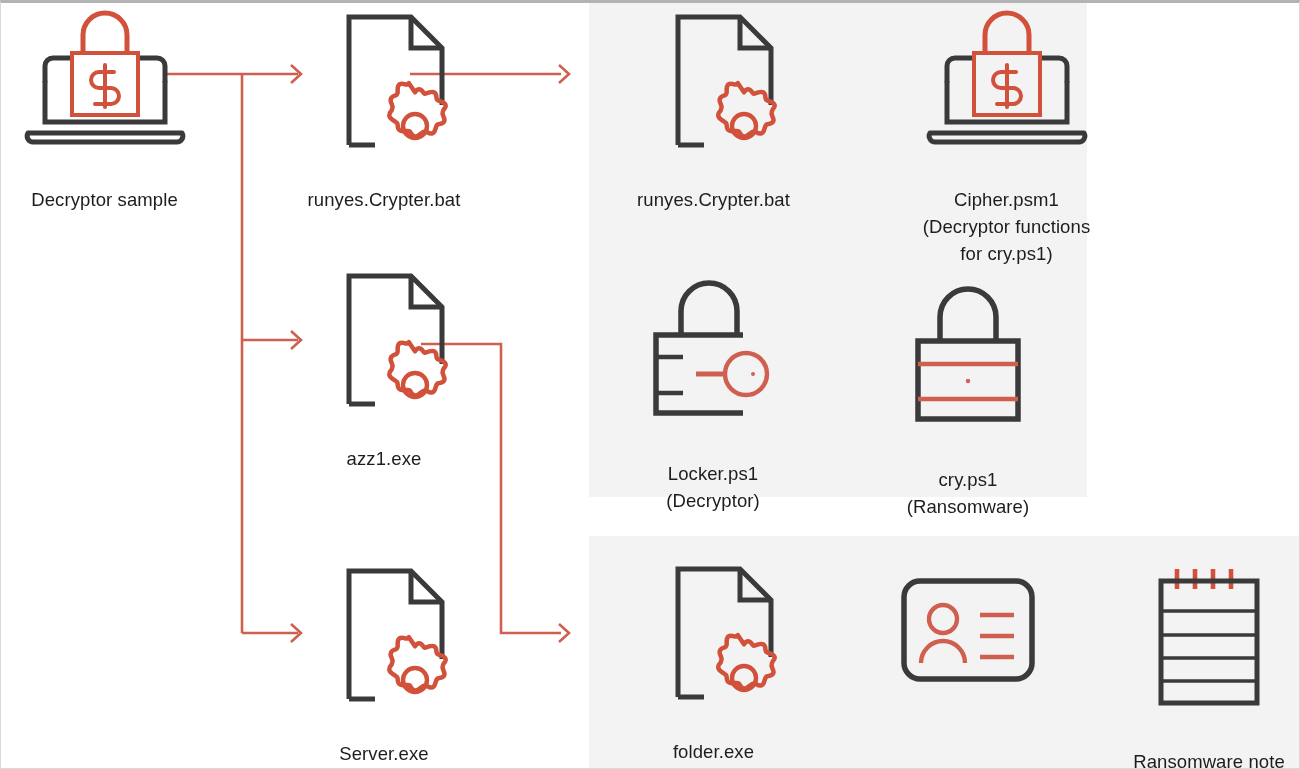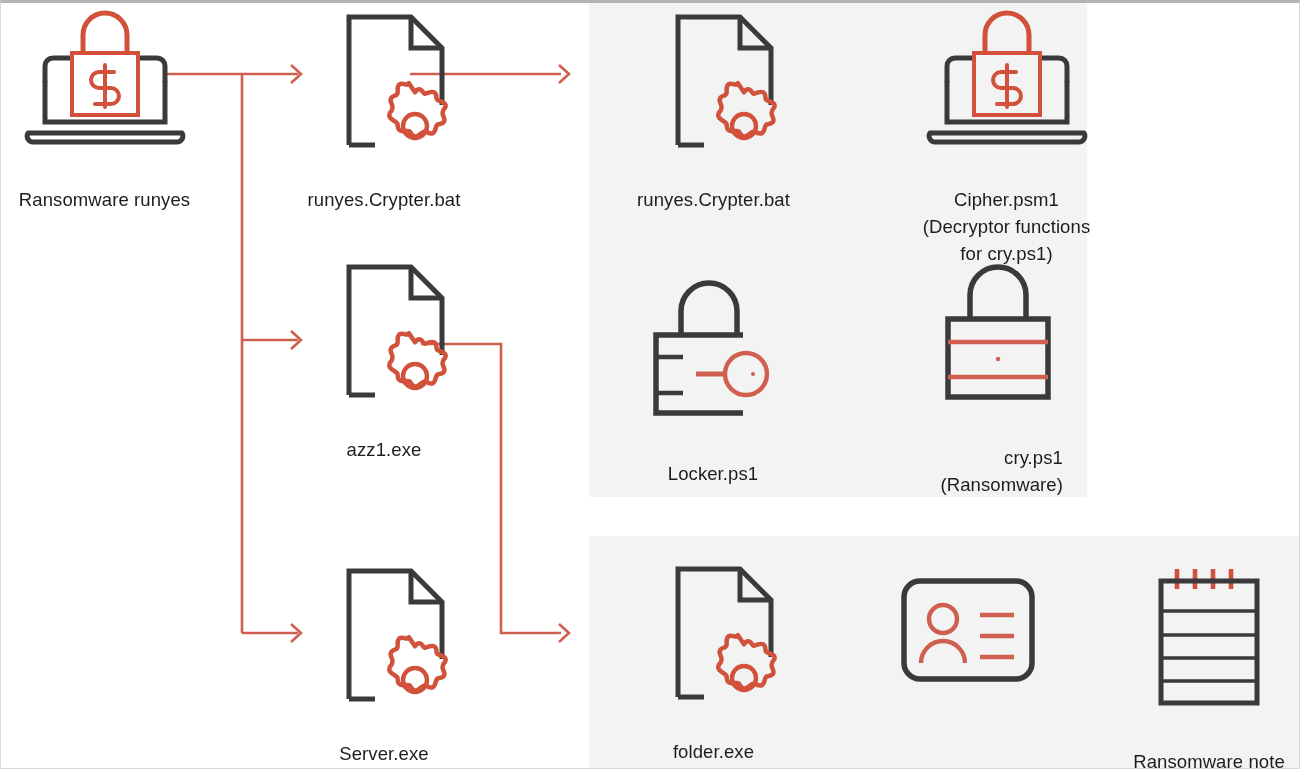--- a/index.html
+++ b/index.html
@@ -82,21 +82,21 @@
 
         <path d="M63 45 V26 a22 22 0 0 1 44 0 V45" fill="none" stroke="#d2513a" stroke-width="5"></path>
 
         <rect x="52" y="44" width="66" height="62" fill="#ffffff" stroke="#d2513a" stroke-width="4"></rect>
 
         <path d="M94 63 H79 a8 8 0 0 0 0 16 h12 a8 8 0 0 1 0 16 H75" fill="none" stroke="#d2513a" stroke-width="4" stroke-linecap="round"></path>
         <path d="M85 56 V98" fill="none" stroke="#d2513a" stroke-width="4" stroke-linecap="round"></path>
       </svg>
     </span>
     <div class="caption">
-      <span>Ransomware runyes</span>
+      <span>Decryptor sample</span>
     </div>
   </div>
 
   <div class="node" style="left:283px;top:6px;width:200px;">
     <span class="icon-wrap">
       <svg width="135" height="140" viewBox="0 0 135 140">
 
         <path d="M32 136 H58" fill="none" stroke="#3a3a3c" stroke-width="5" stroke-linecap="butt"></path>
         <path d="M32 136 V8 H94 L125 39 V96" fill="none" stroke="#3a3a3c" stroke-width="5" stroke-linejoin="miter"></path>
         <path d="M94 8 V39 H125" fill="none" stroke="#3a3a3c" stroke-width="5" stroke-linejoin="miter"></path>
@@ -105,21 +105,21 @@
           <path d="M0,-33 q4,-6 8,0 q1,2 3,1 l3,-1 q7,-2 7,5 q0,2 2,3 l3,1 q7,3 2,8 q-1,2 -1,4 l1,3 q3,6 -4,7 q-2,0 -3,2 l-1,3 q-2,7 -8,3 q-2,-1 -4,0 l-3,2 q-5,5 -9,-1 q-1,-2 -3,-2 l-3,0 q-7,1 -7,-6 q0,-2 -2,-3 l-3,-2 q-6,-4 -1,-9 q1,-2 1,-4 l-1,-3 q-3,-6 4,-8 q2,-1 2,-3 l0,-3 q0,-7 7,-5 q2,1 4,-1 Z" fill="none" stroke="#d2513a" stroke-width="4.4" stroke-linejoin="round" transform="scale(1.02)"></path>
           <circle cx="0" cy="0" r="12" fill="none" stroke="#d2513a" stroke-width="4.4"></circle>
         </g>
       </svg>
     </span>
     <div class="caption">
       <span>runyes.Crypter.bat</span>
     </div>
   </div>
 
-  <div class="node" style="left:283px;top:256px;width:200px;">
+  <div class="node" style="left:283px;top:265px;width:200px;">
     <span class="icon-wrap">
       <svg width="135" height="140" viewBox="0 0 135 140">
         <path d="M32 136 H58" fill="none" stroke="#3a3a3c" stroke-width="5" stroke-linecap="butt"></path>
         <path d="M32 136 V8 H94 L125 39 V96" fill="none" stroke="#3a3a3c" stroke-width="5"></path>
         <path d="M94 8 V39 H125" fill="none" stroke="#3a3a3c" stroke-width="5"></path>
         <g transform="translate(98,117)">
           <path d="M0,-33 q4,-6 8,0 q1,2 3,1 l3,-1 q7,-2 7,5 q0,2 2,3 l3,1 q7,3 2,8 q-1,2 -1,4 l1,3 q3,6 -4,7 q-2,0 -3,2 l-1,3 q-2,7 -8,3 q-2,-1 -4,0 l-3,2 q-5,5 -9,-1 q-1,-2 -3,-2 l-3,0 q-7,1 -7,-6 q0,-2 -2,-3 l-3,-2 q-6,-4 -1,-9 q1,-2 1,-4 l-1,-3 q-3,-6 4,-8 q2,-1 2,-3 l0,-3 q0,-7 7,-5 q2,1 4,-1 Z" fill="none" stroke="#d2513a" stroke-width="4.4" stroke-linejoin="round" transform="scale(1.02)"></path>
           <circle cx="0" cy="0" r="12" fill="none" stroke="#d2513a" stroke-width="4.4"></circle>
         </g>
       </svg>
@@ -196,24 +196,25 @@
         <path d="M8 120 H35" fill="none" stroke="#3a3a3c" stroke-width="4.5"></path>
 
         <path d="M48 101 H78" fill="none" stroke="#cf6050" stroke-width="5" stroke-linecap="butt"></path>
 
         <circle cx="98" cy="101" r="21" fill="none" stroke="#cf6050" stroke-width="4.4"></circle>
         <circle cx="105" cy="101" r="2" fill="#cf6050"></circle>
       </svg>
     </span>
     <div class="caption">
       <span>Locker.ps1</span>
-    </div>
-  </div>
-
-  <div class="node" style="left:872px;top:254px;width:190px;text-align:right;">
+      <span class="sub">(Decryptor)</span>
+    </div>
+  </div>
+
+  <div class="node" style="left:872px;top:276px;width:190px;">
     <span class="icon-wrap">
       <svg width="130" height="150" viewBox="0 0 130 150">
         <path d="M37 62 V38 a28 28 0 0 1 56 0 V62" fill="none" stroke="#3a3a3c" stroke-width="5.5"></path>
         <rect x="15" y="62" width="100" height="78" fill="none" stroke="#3a3a3c" stroke-width="5.5"></rect>
         <path d="M15 85 H115" fill="none" stroke="#cf6050" stroke-width="4.6"></path>
         <path d="M15 120 H115" fill="none" stroke="#cf6050" stroke-width="4.6"></path>
         <circle cx="65" cy="102" r="2.2" fill="#cf6050"></circle>
       </svg>
     </span>
     <div class="caption">

